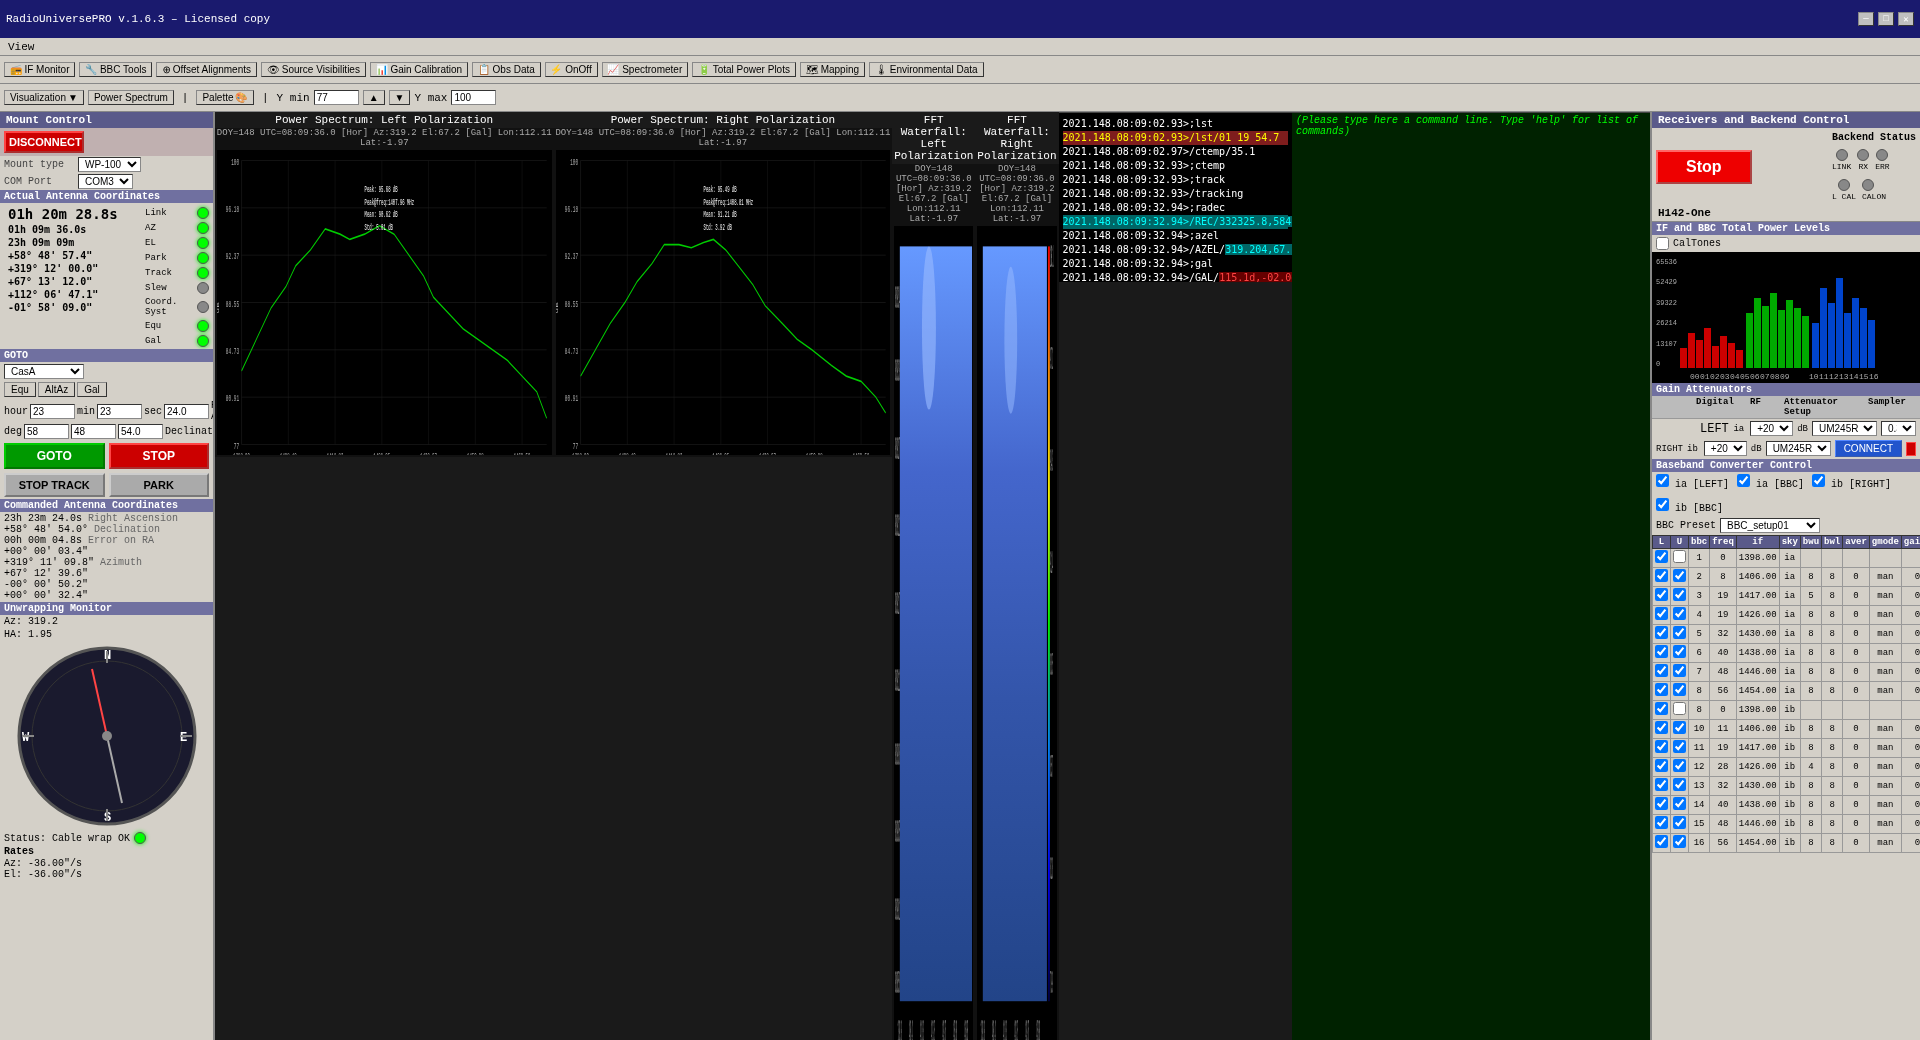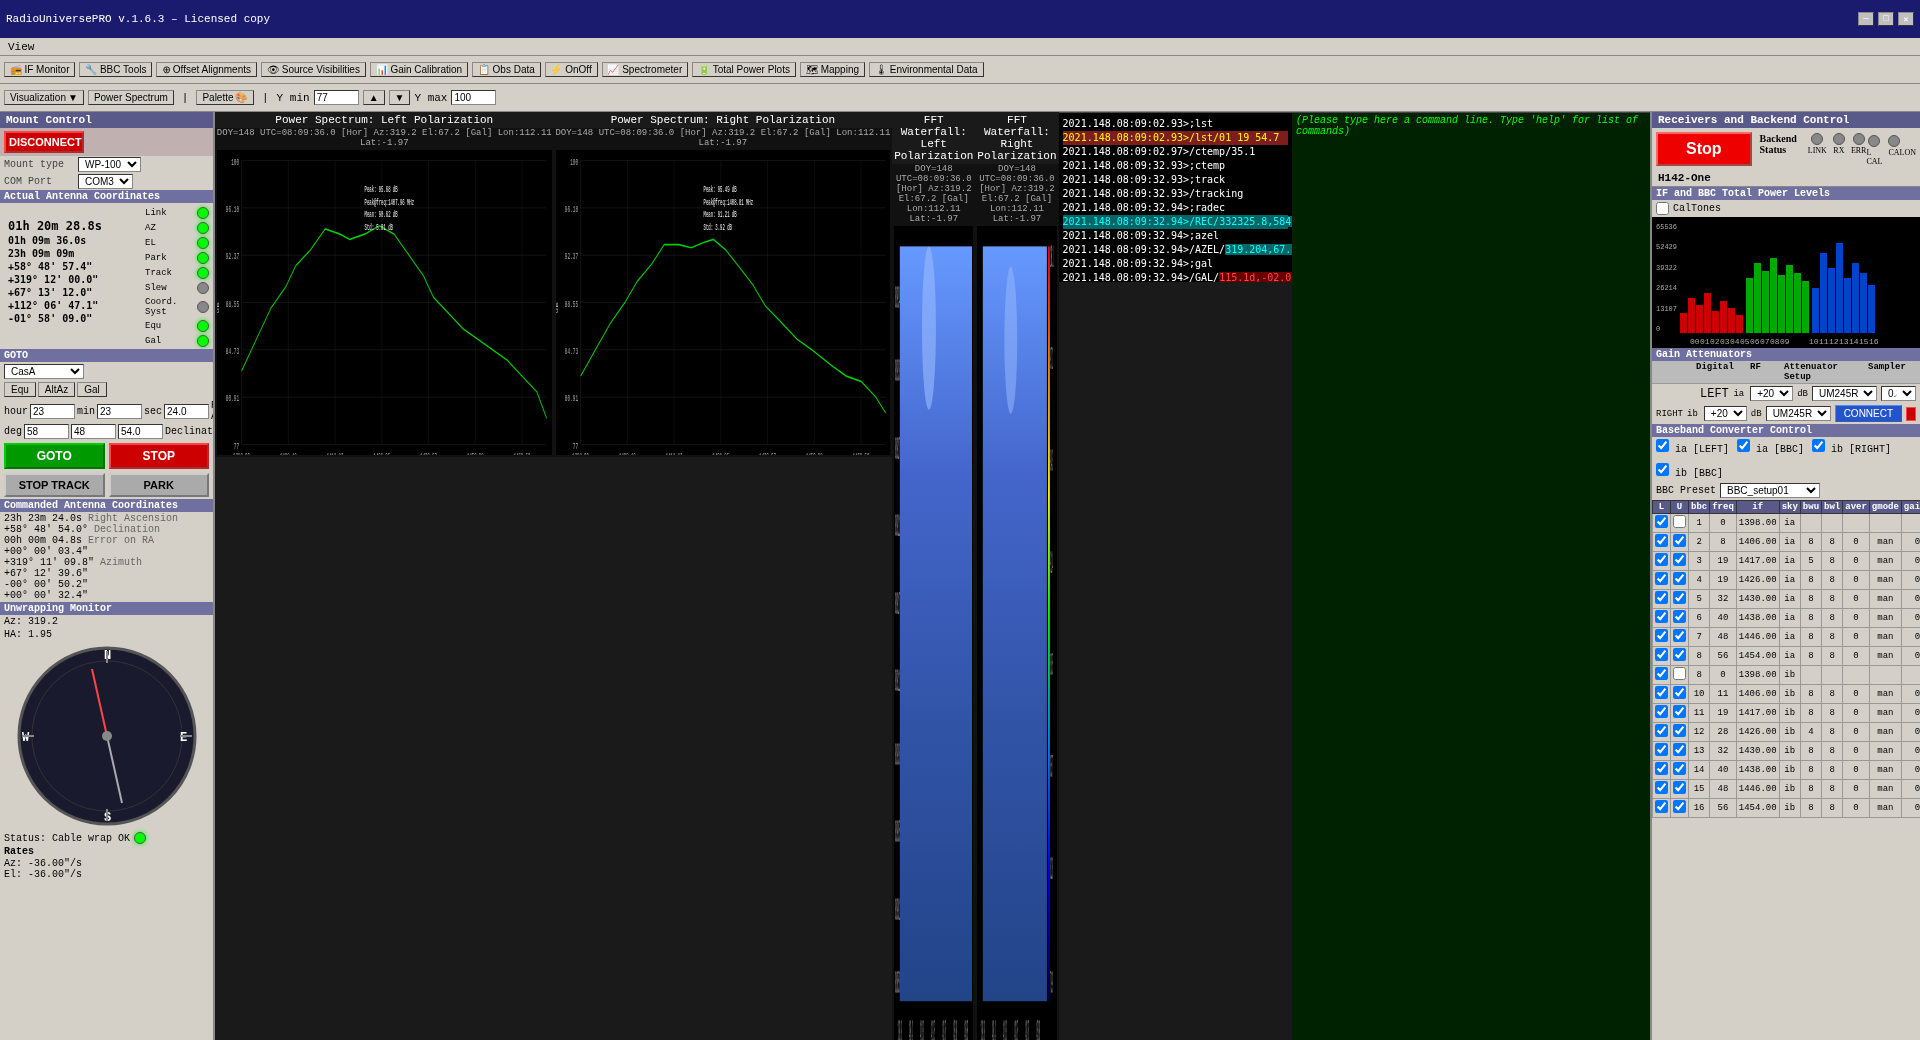--- a/index.html
+++ b/index.html
@@ -312,21 +312,21 @@
       <select class="select-small">
         <option>COM3</option>
       </select>
     </div>
 
     <div class="section-title">Actual Antenna Coordinates</div>
 
     <div style="display:flex;padding:2px 4px;gap:4px;align-items:flex-start;">
       <div style="flex:1;">
         <div class="info-row">
-          <span class="info-value" style="font-size:12px;margin-top:13px;">01h 20m 28.8s</span>
+          <span class="info-value" style="font-size:14px;">01h 20m 28.8s</span>
         </div>
         <div class="info-row">
           <span class="info-value" style="font-size:10px;">01h 09m 36.0s</span>
         </div>
         <div class="info-row">
           <span class="info-value" style="font-size:10px;">23h 09m 09m</span>
         </div>
         <div class="info-row">
           <span class="info-value" style="font-size:10px;">+58° 48' 57.4"</span>
         </div>
@@ -690,21 +690,21 @@
     <div class="terminal-input">
       <span>(Please type here a command line. Type 'help' for list of commands)</span>
     </div>
   </div>
 
   <div class="right-panel">
     <div class="panel-title">Receivers and Backend Control</div>
 
     <div style="display:flex;align-items:center;justify-content:space-between;padding:4px;">
       <button class="stop-btn-top">Stop</button>
-      <div style="display:flex;flex-direction:row;align-items:flex-start;gap:0;margin-left:8px;font-family:Liberation Serif, serif;">
+      <div style="display:flex;flex-direction:column;align-items:flex-start;gap:6px;margin-left:8px;">
         <span style="font-size:10px;font-weight:bold;">Backend Status</span>
         <div style="display:flex;gap:6px;">
           <div style="display:flex;flex-direction:column;align-items:center;gap:1px;">
             <div class="led led-gray"></div>
             <span style="font-size:8px;">LINK</span>
           </div>
           <div style="display:flex;flex-direction:column;align-items:center;gap:1px;">
             <div class="led led-gray"></div>
             <span style="font-size:8px;">RX</span>
           </div>

